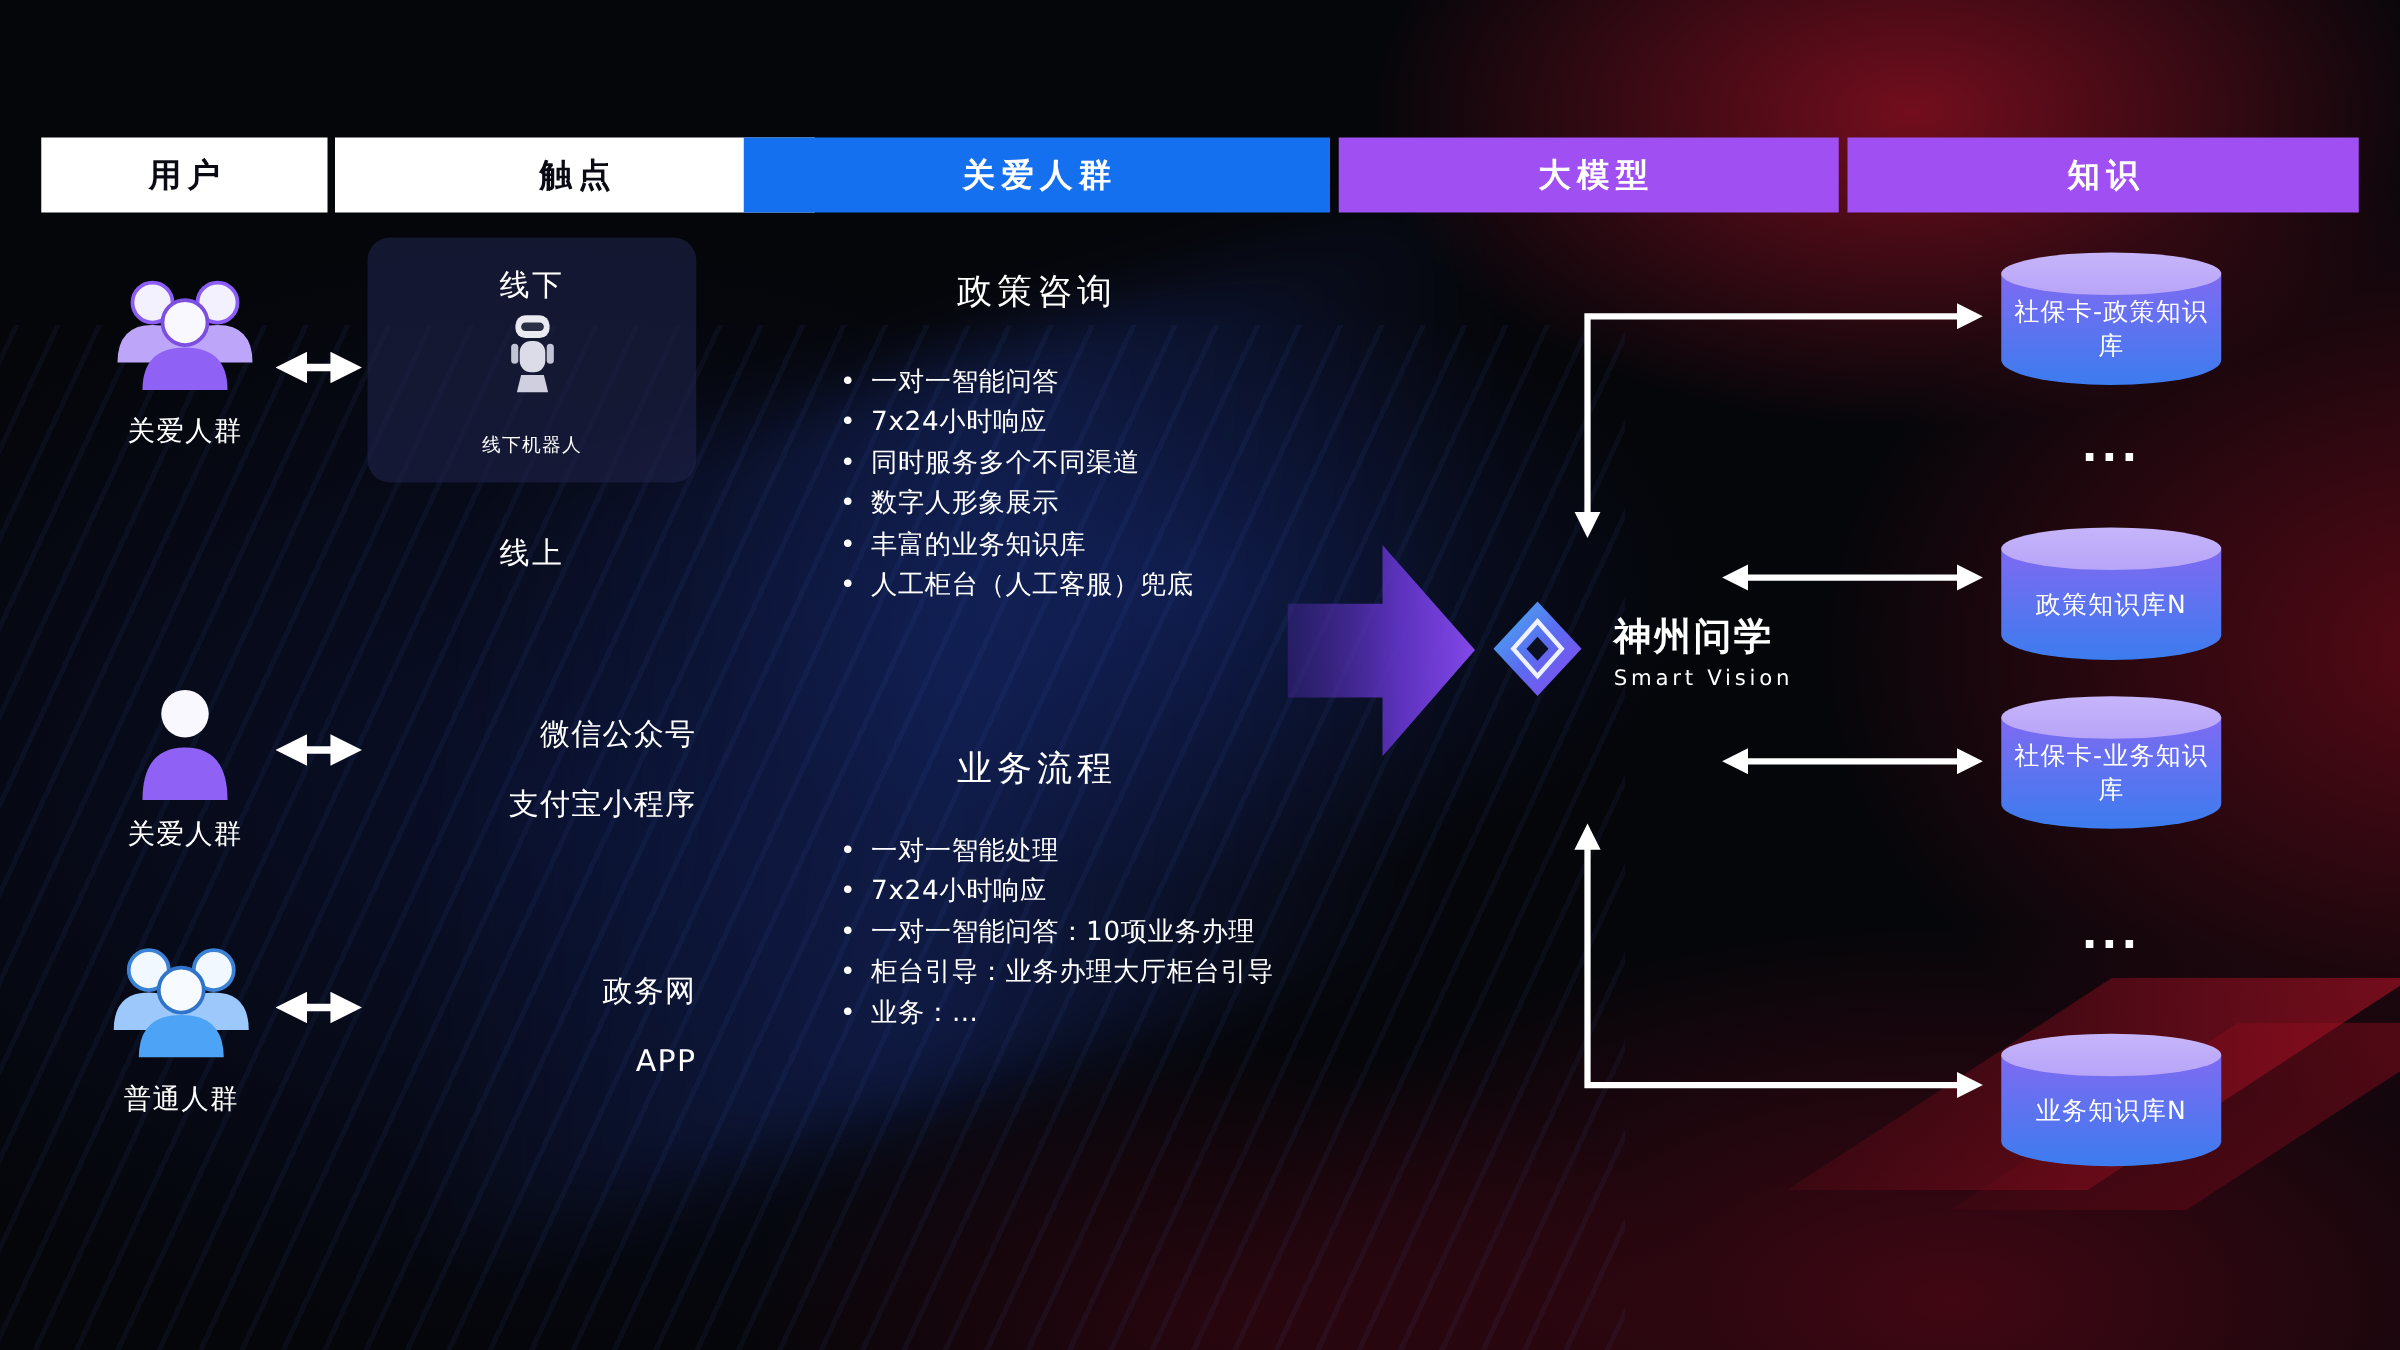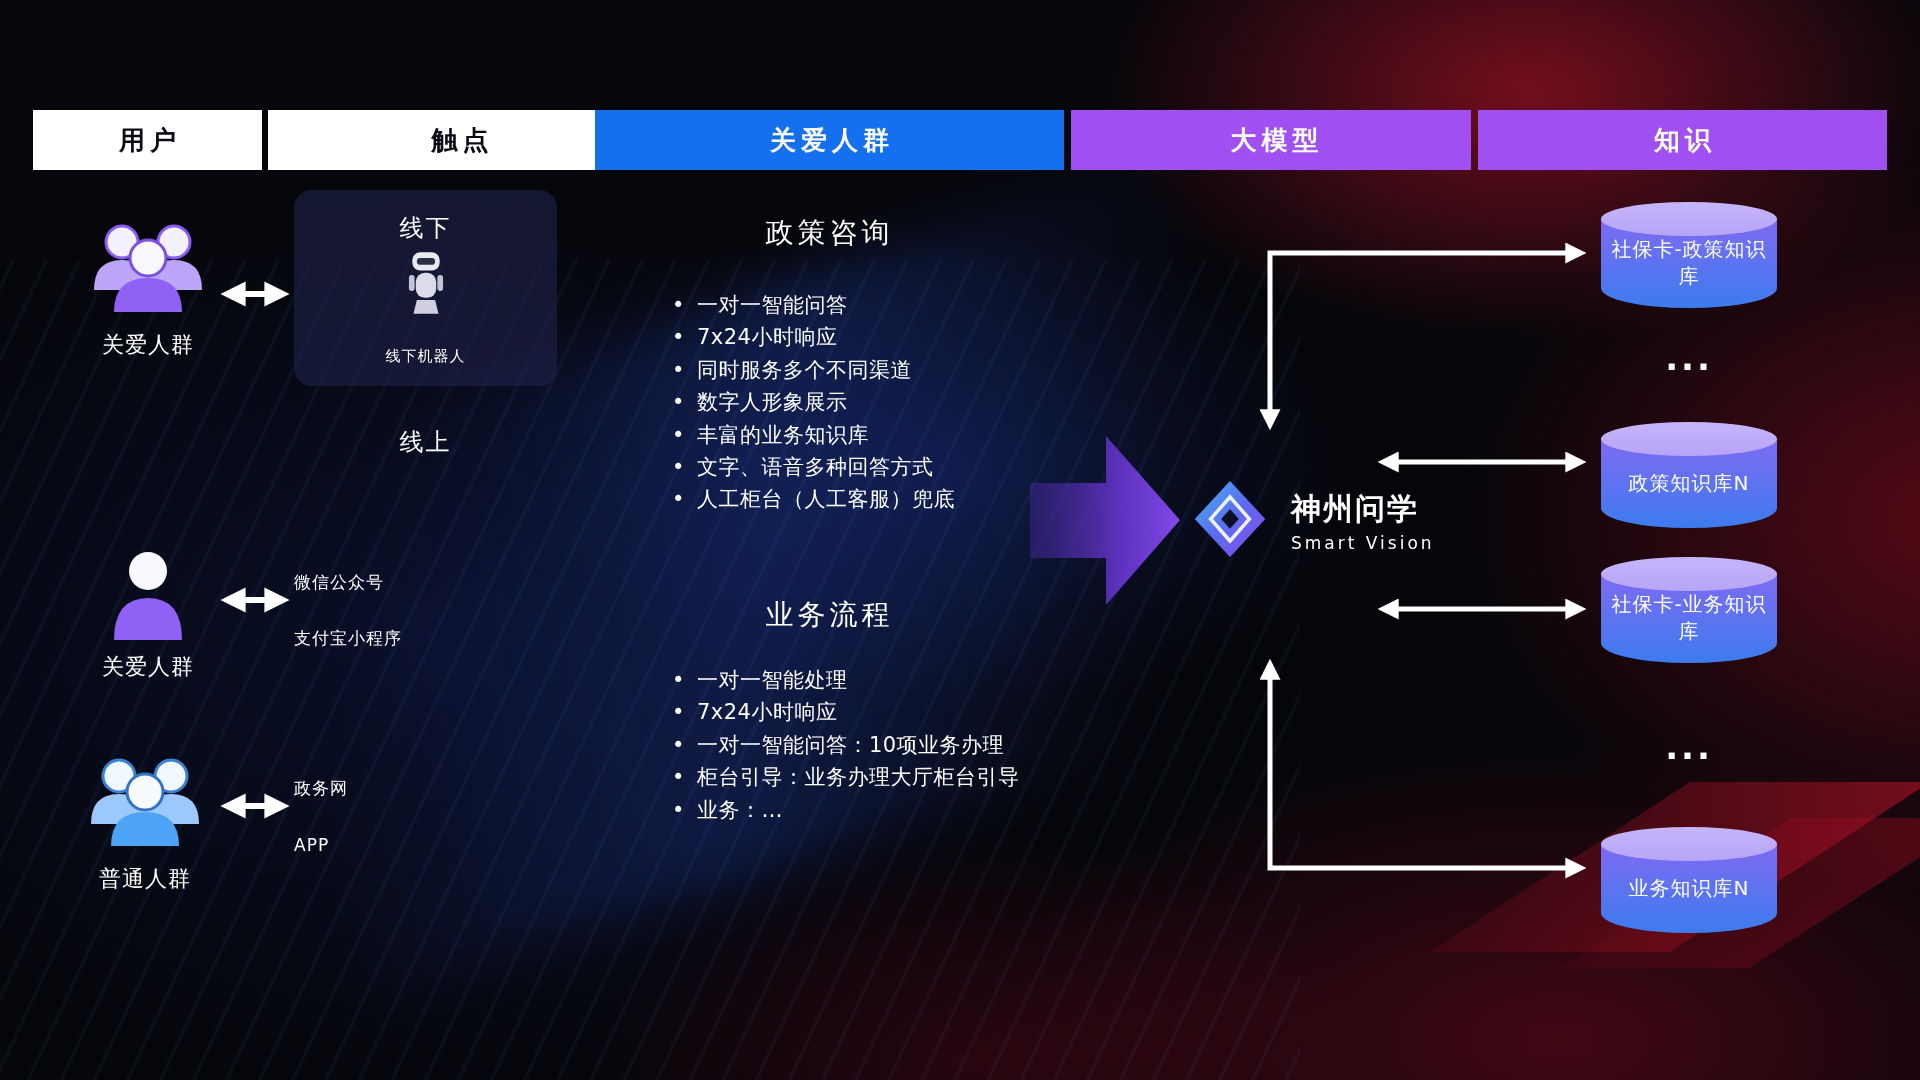--- a/index.html
+++ b/index.html
@@ -64,21 +64,21 @@
 
   
   .offline-box {
     position: absolute; left: 294px; top: 190px; width: 263px; height: 196px;
     background: rgba(30,34,72,.62); border-radius: 18px;
   }
   .offline-title { position: absolute; top: 22px; width: 100%; text-align: center; font-size: 24px; letter-spacing: 2px; }
   .robot { position: absolute; top: 60px; left: 50%; transform: translateX(-50%); }
   .offline-robot-label { position: absolute; bottom: 20px; width: 100%; text-align: center; font-size: 15px; letter-spacing: 1px; }
   .online-title { position: absolute; left: 294px; top: 426px; width: 263px; text-align: center; font-size: 24px; letter-spacing: 2px; }
-  .tp-item { position: absolute; left: 294px; width: 263px; text-align: left; font-size: 17px; letter-spacing: 1px; }
+  .tp-item { position: absolute; left: 294px; width: 263px; text-align: right; font-size: 24px; letter-spacing: 1px; }
   .tp-0 { top: 571px; } .tp-1 { top: 627px; } .tp-2 { top: 777px; } .tp-3 { top: 835px; }
 
   
   .scene-title { position: absolute; left: 595px; width: 469px; text-align: center; font-size: 28px; letter-spacing: 4px; }
   .s1-title { top: 214px; }
   .s2-title { top: 596px; }
   .scene-list { position: absolute; left: 672px; list-style: none; font-size: 21px; line-height: 32.4px; letter-spacing: .5px; }
   .s1-list { top: 289px; }
   .s2-list { top: 664px; }
   .scene-list li::before { content: "\2022"; margin-right: 12px; }
@@ -188,21 +188,20 @@
   <div class="tp-item tp-2">政务网</div>
   <div class="tp-item tp-3">APP</div>
 
   <div class="scene-title s1-title">政策咨询</div>
   <ul class="scene-list s1-list">
     <li>一对一智能问答</li>
     <li>7x24小时响应</li>
     <li>同时服务多个不同渠道</li>
     <li>数字人形象展示</li>
     <li>丰富的业务知识库</li>
-    <li>文字、语音多种回答方式</li>
     <li>人工柜台（人工客服）兜底</li>
   </ul>
 
   <div class="scene-title s2-title">业务流程</div>
   <ul class="scene-list s2-list">
     <li>一对一智能处理</li>
     <li>7x24小时响应</li>
     <li>一对一智能问答：10项业务办理</li>
     <li>柜台引导：业务办理大厅柜台引导</li>
     <li>业务：…</li>

